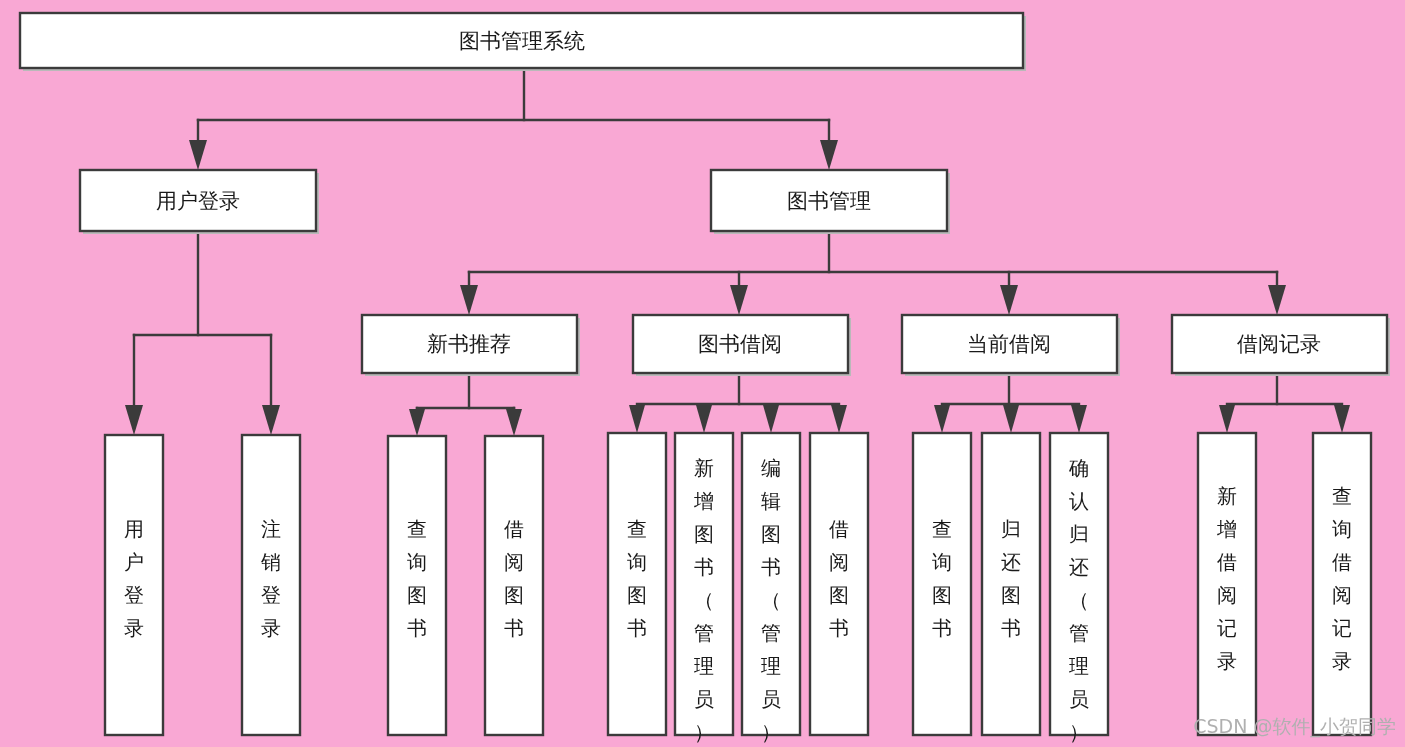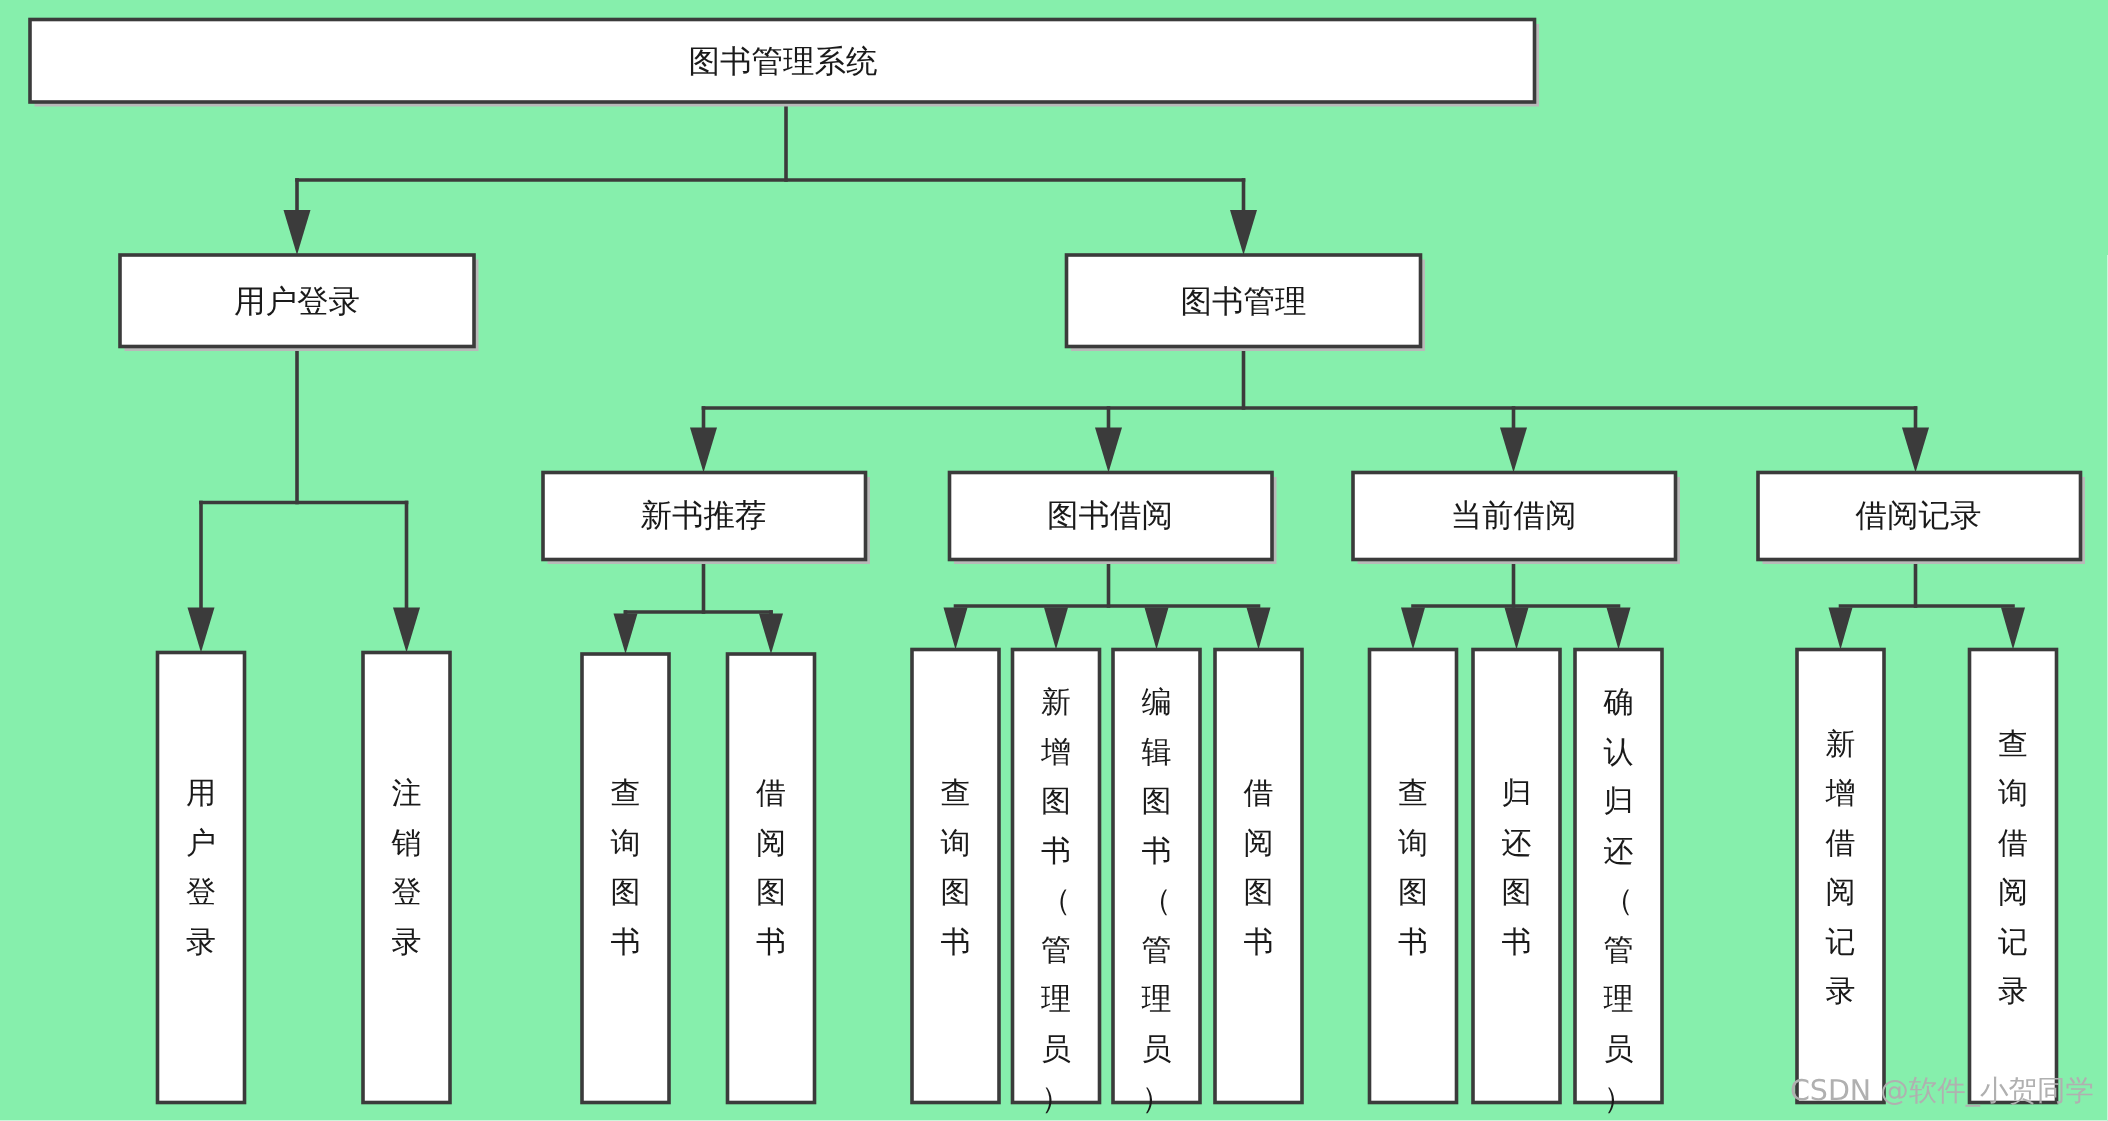--- a/index.html
+++ b/index.html
@@ -8,21 +8,21 @@
     padding: 0;
     background: #ffffff;
   }
   body {
     font-family: "DejaVu Sans", "Liberation Sans", sans-serif;
   }
   #diagram-root {
     position: relative;
     width: 1405px;
     height: 747px;
-    background: #86efac;
+    background: #f9a8d4;
     overflow: hidden;
   }
   svg#tree-svg {
     position: absolute;
     left: 0;
     top: 0;
     width: 1405px;
     height: 747px;
     display: block;
   }

